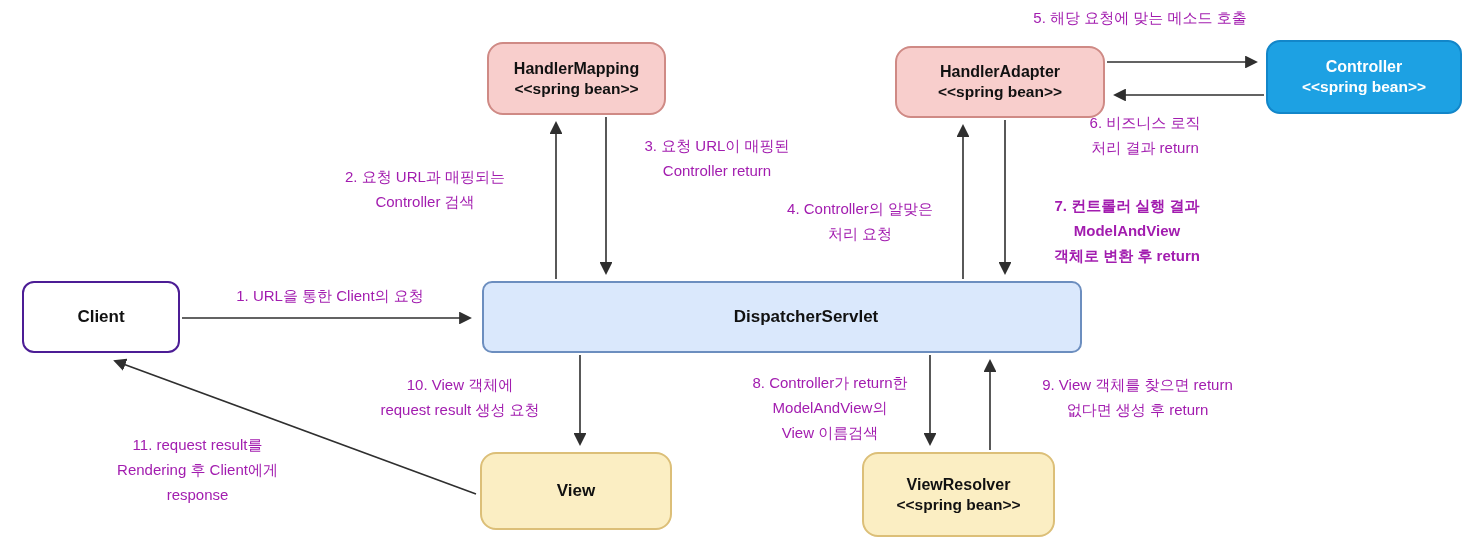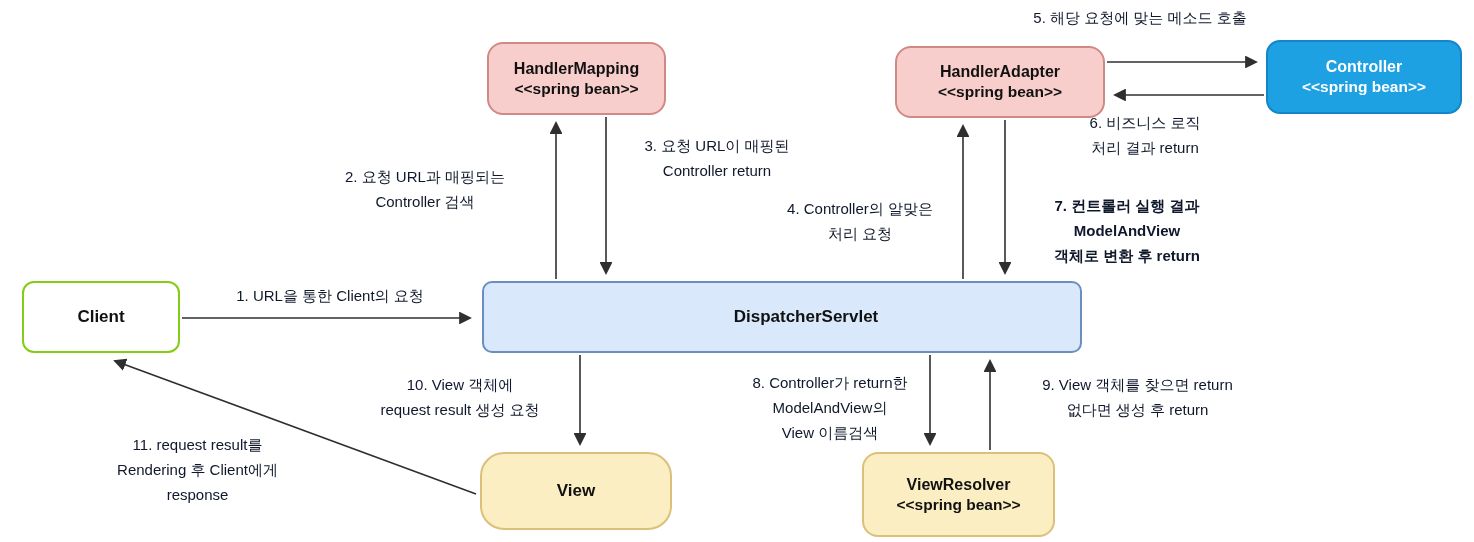--- a/index.html
+++ b/index.html
@@ -19,31 +19,31 @@
     color:#111111;
     line-height:1.25;
     font-size:16px;
   }
   .node .stereo{font-size:15.5px;}
   #svg-arrows{position:absolute;left:0;top:0;width:1474px;height:542px;}
   .flow-label{
     position:absolute;
     white-space:pre-line;
     text-align:center;
-    color:#0f172a;
+    color:#a21caf;
     font-size:15px;
     line-height:25px;
   }
   
-  #node-client{left:22px;top:281px;width:158px;height:72px;background:#ffffff;border:2px solid #84cc16;border-radius:12px;font-size:17px;}
+  #node-client{left:22px;top:281px;width:158px;height:72px;background:#ffffff;border:2px solid #4c1d95;border-radius:12px;font-size:17px;}
   #node-handler-mapping{left:487px;top:42px;width:179px;height:73px;background:#f8cecc;border:2px solid #cf8a85;border-radius:16px;}
   #node-handler-adapter{left:895px;top:46px;width:210px;height:72px;background:#f8cecc;border:2px solid #cf8a85;border-radius:16px;}
   #node-controller{left:1266px;top:40px;width:196px;height:74px;background:#1da1e3;border:2px solid #1286c9;border-radius:14px;color:#ffffff;}
   #node-dispatcher-servlet{left:482px;top:281px;width:600px;height:72px;background:#dae8fc;border:2px solid #6c8ebf;border-radius:10px;font-size:17px;padding-left:48px;}
-  #node-view{left:480px;top:452px;width:192px;height:78px;background:#fbeec3;border:2px solid #dcbf78;border-radius:24px;font-size:17px;}
+  #node-view{left:480px;top:452px;width:192px;height:78px;background:#fbeec3;border:2px solid #dcbf78;border-radius:16px;font-size:17px;}
   #node-view-resolver{left:862px;top:452px;width:193px;height:85px;background:#fbeec3;border:2px solid #dcbf78;border-radius:16px;}
   
   #label-step1{left:200px;top:283px;width:260px;}
   #label-step2{left:300px;top:164px;width:250px;}
   #label-step3{left:612px;top:133px;width:210px;}
   #label-step4{left:760px;top:196px;width:200px;}
   #label-step5{left:960px;top:5px;width:360px;}
   #label-step6{left:1040px;top:110px;width:210px;}
   #label-step7{left:1008px;top:193px;width:238px;font-weight:bold;}
   #label-step8{left:700px;top:370px;width:260px;}

